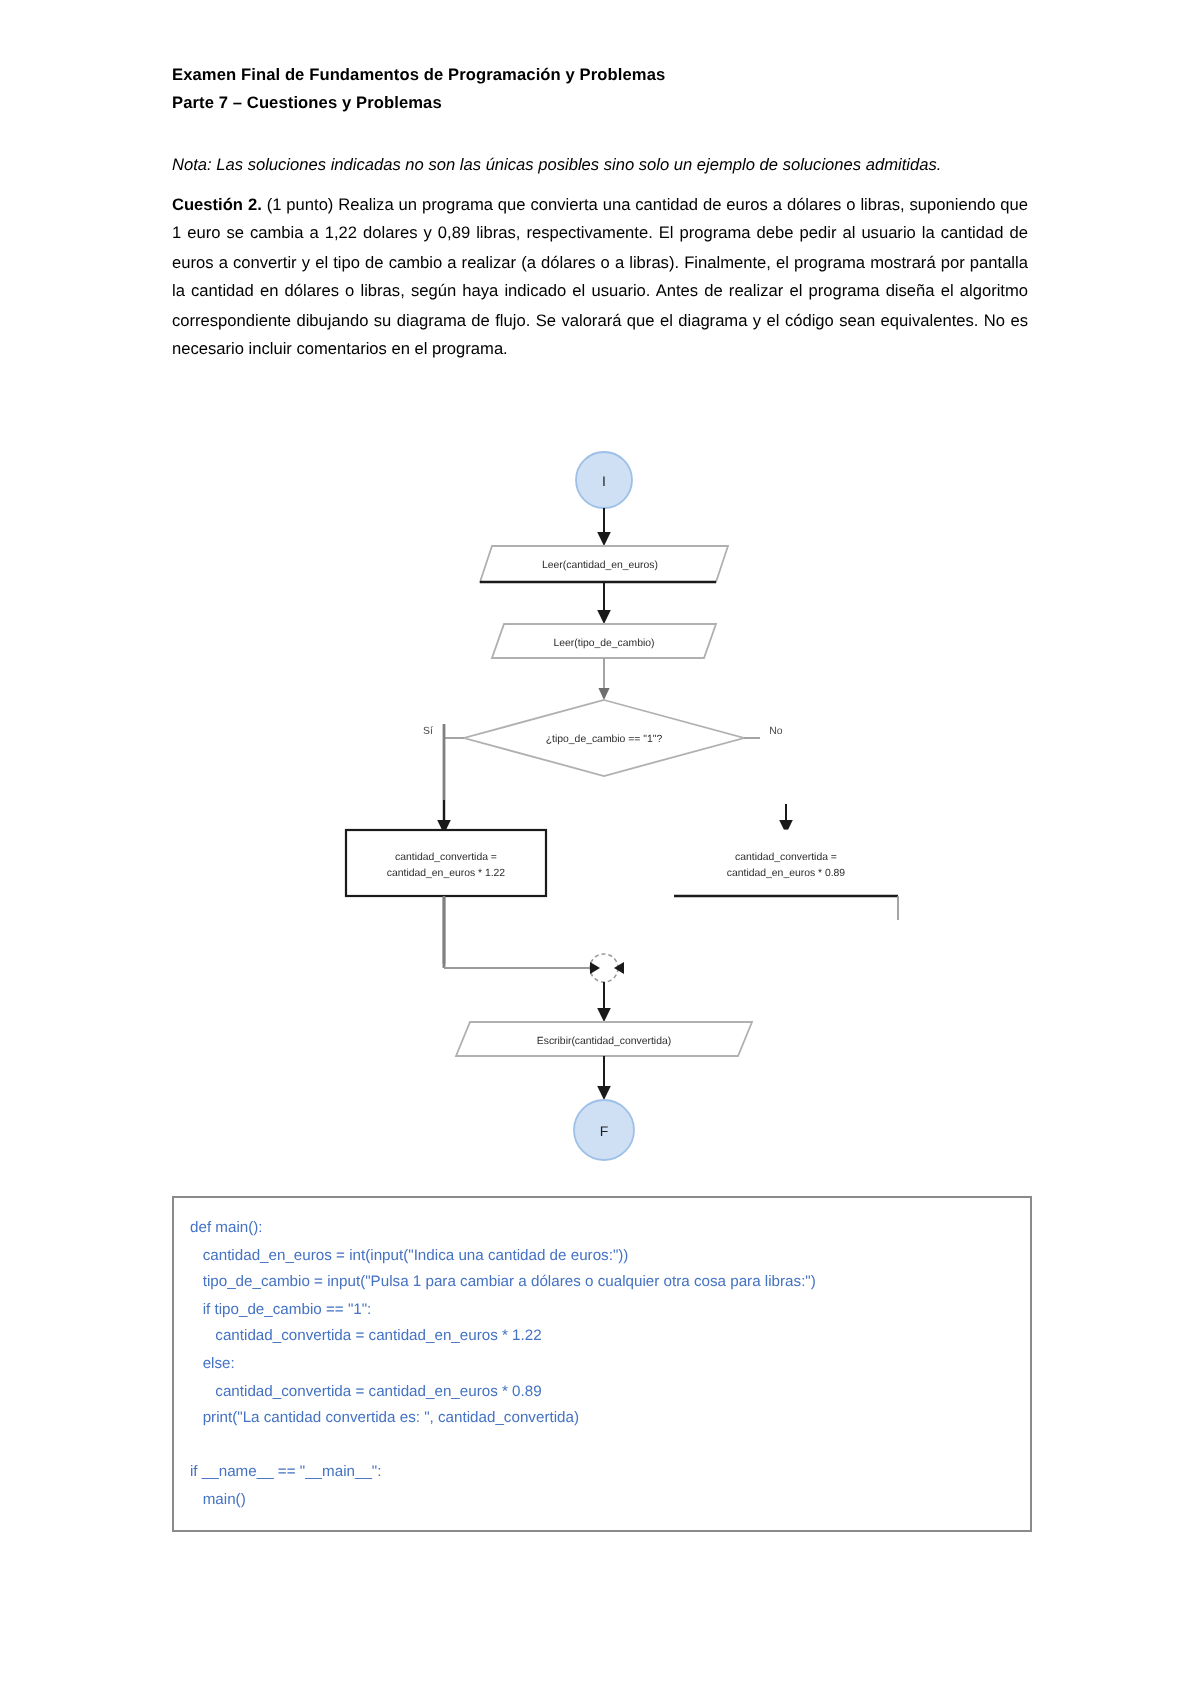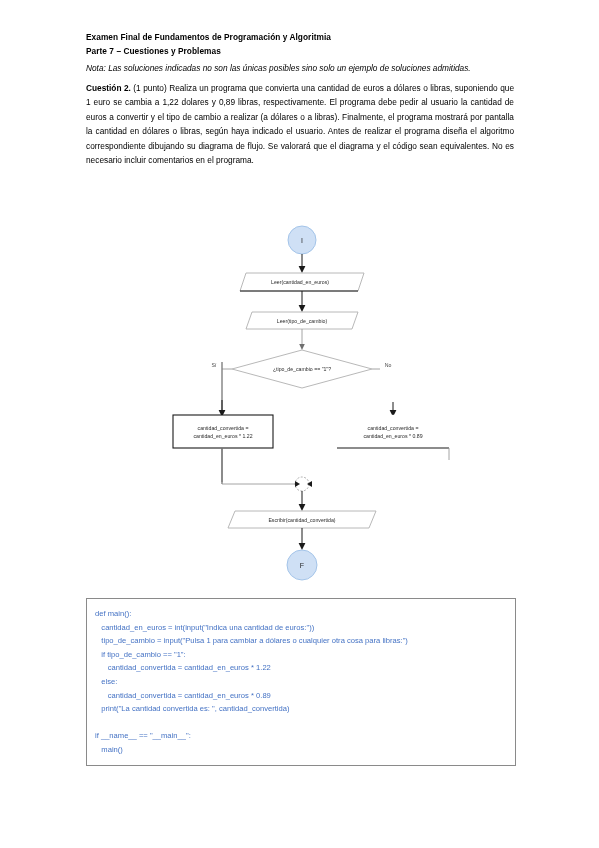--- a/index.html
+++ b/index.html
@@ -34,21 +34,21 @@
     font-size: 8.3px;
     font-weight: bold;
     line-height: 14px;
     letter-spacing: 0.05px;
   }
   .note {
     font-size: 8.3px;
     font-style: italic;
     line-height: 14.5px;
     text-align: justify;
-    margin-top: 3px;
+    margin-top: 17px;
   }
 
   
   .question {
     font-size: 8.3px;
     line-height: 14.6px;
     text-align: justify;
     margin-top: 5px;
   }
   .question b { font-weight: bold; }
@@ -128,21 +128,21 @@
     color: #4472c4;
     white-space: pre;
   }
 </style>
 </head>
 <body>
 
 <div class="page">
 
   <div class="content">
-    <div class="hdr-line">Examen Final de Fundamentos de Programación y Algoritmia</div>
+    <div class="hdr-line">Examen Final de Fundamentos de Programación y Problemas</div>
     <div class="hdr-line">Parte 7 – Cuestiones y Problemas</div>
 
     <div class="note">Nota: Las soluciones indicadas no son las únicas posibles sino solo un ejemplo de soluciones admitidas.</div>
 
     <div class="question"><b>Cuestión 2.</b><span> (1 punto) Realiza un programa que convierta una cantidad de euros a dólares o libras, suponiendo que 1 euro se cambia a 1,22 dolares y 0,89 libras, respectivamente. El programa debe pedir al usuario la cantidad de euros a convertir y el tipo de cambio a realizar (a dólares o a libras). Finalmente, el programa mostrará por pantalla la cantidad en dólares o libras, según haya indicado el usuario. Antes de realizar el programa diseña el algoritmo correspondiente dibujando su diagrama de flujo. Se valorará que el diagrama y el código sean equivalentes. No es necesario incluir comentarios en el programa.</span></div>
   </div>
 
   <div class="flow">
     <svg width="428" height="372" viewBox="0 0 428 372" xmlns="http://www.w3.org/2000/svg">
 

